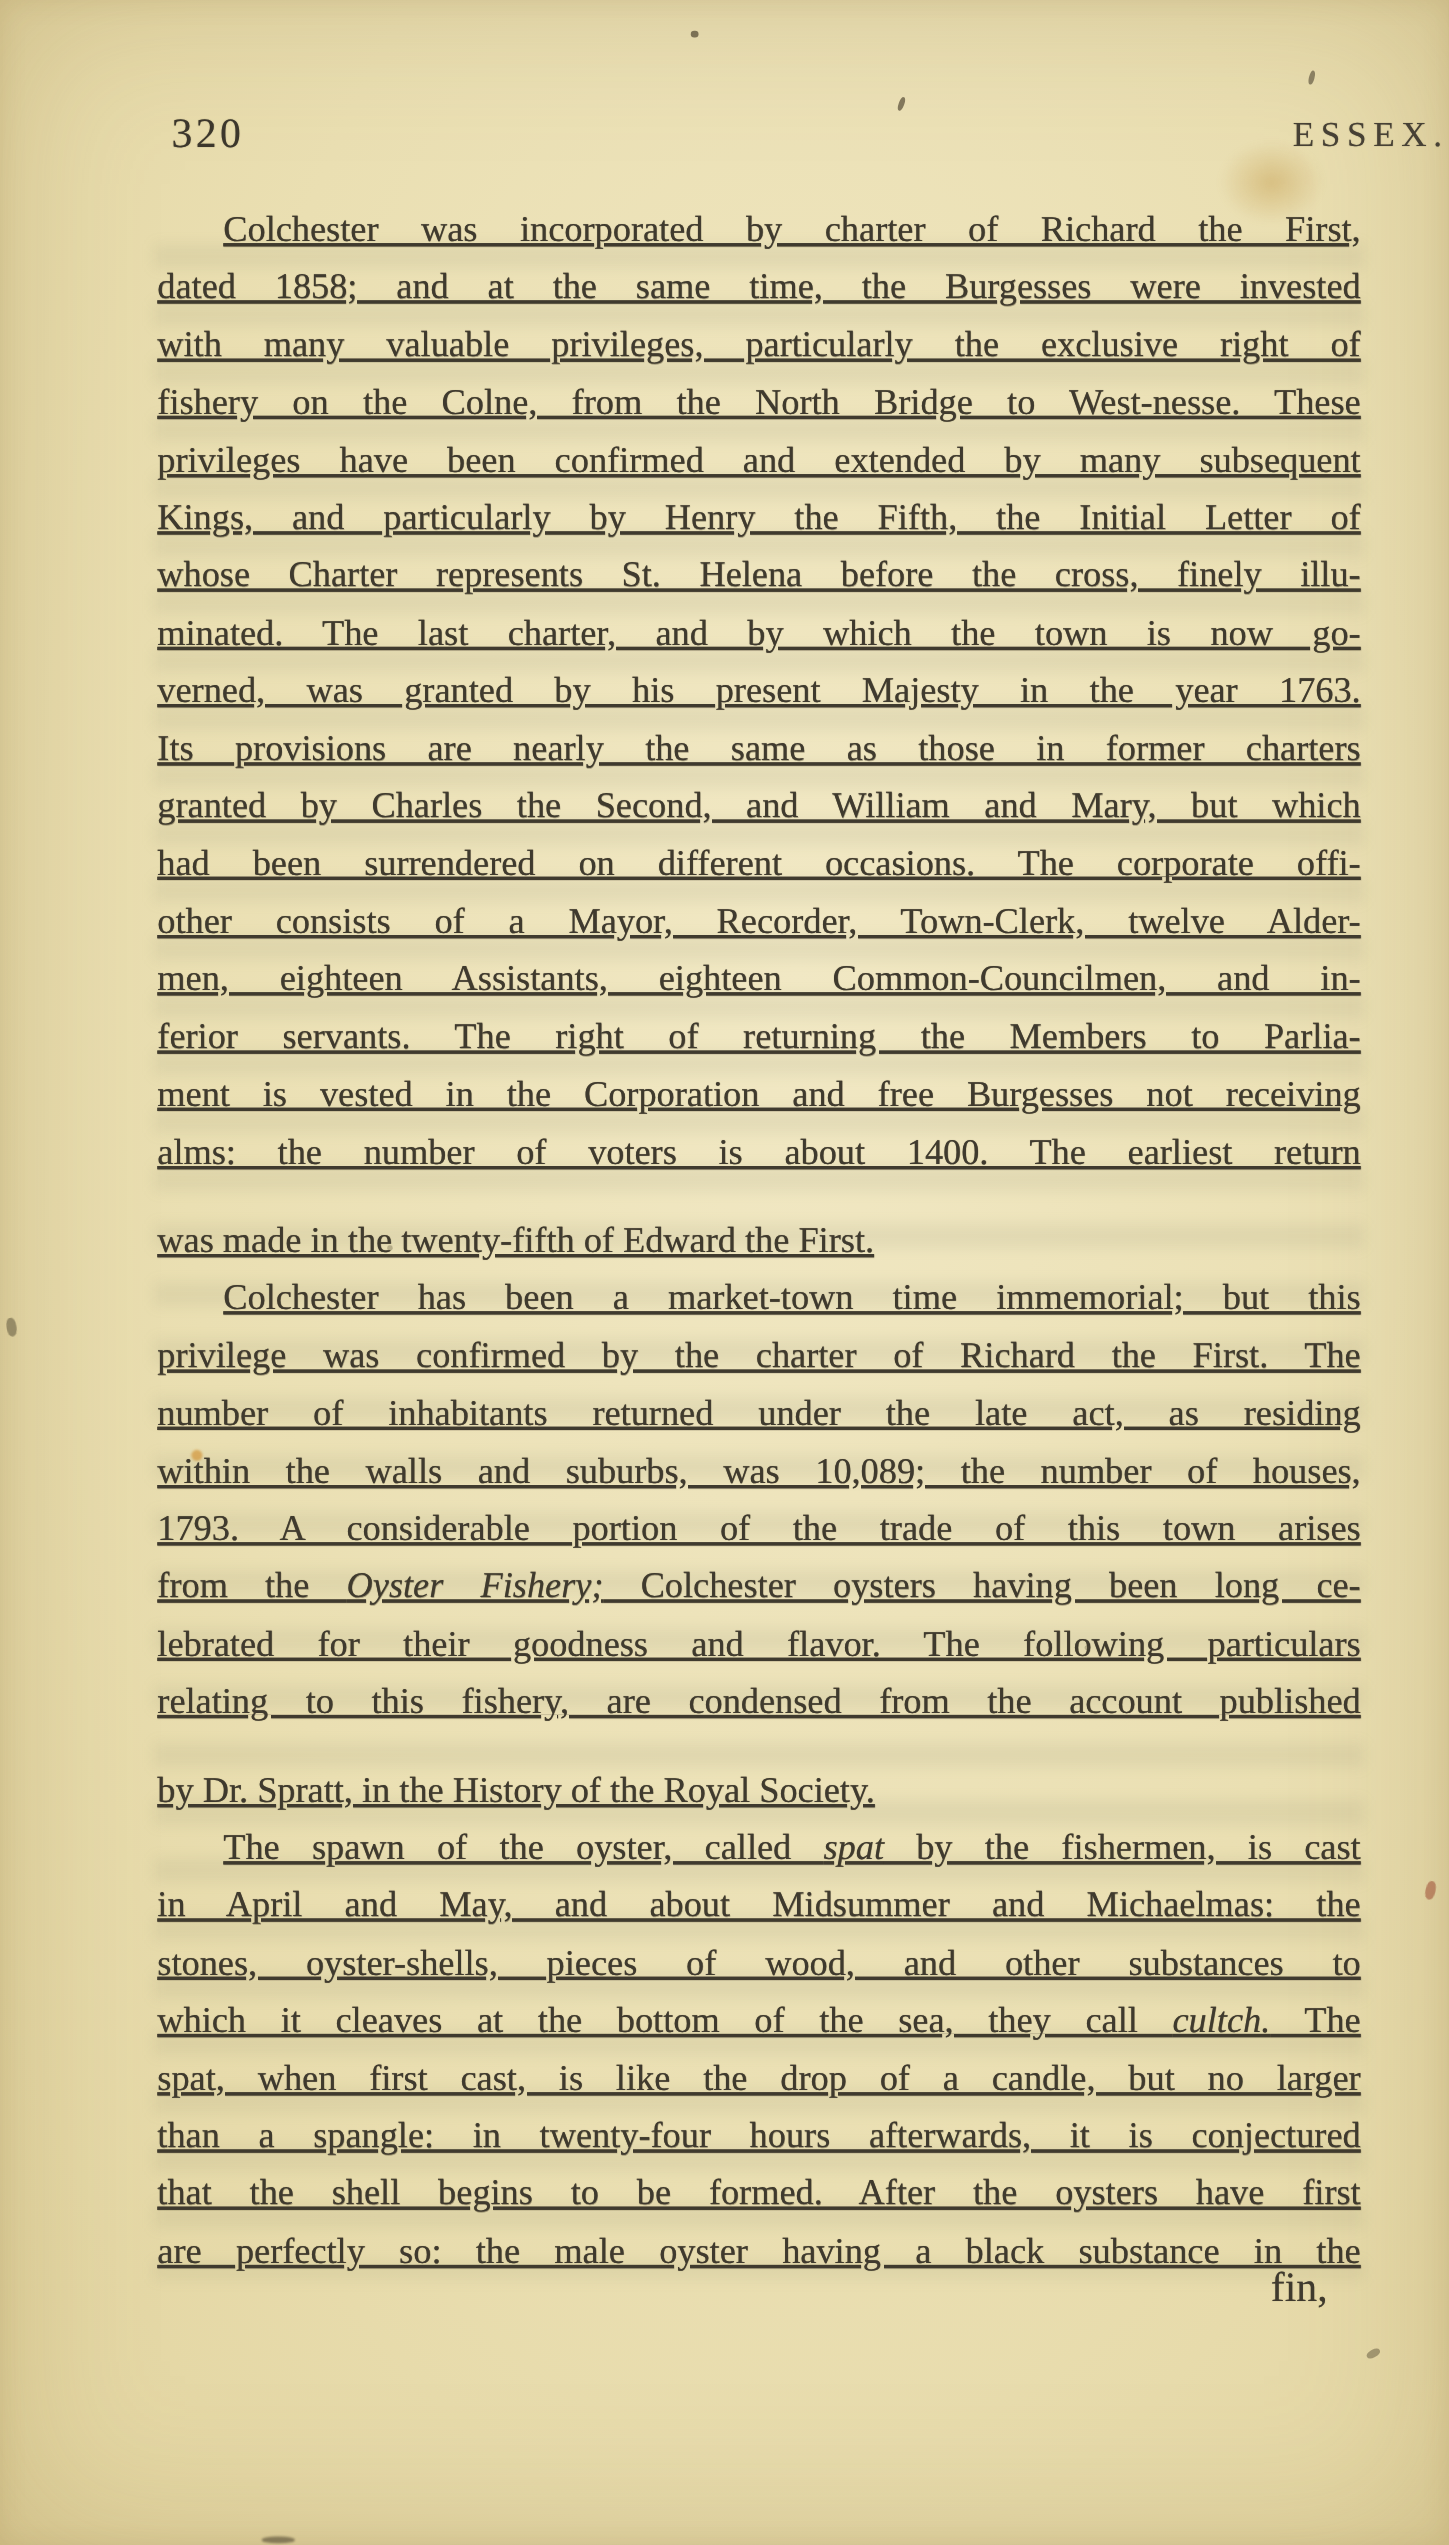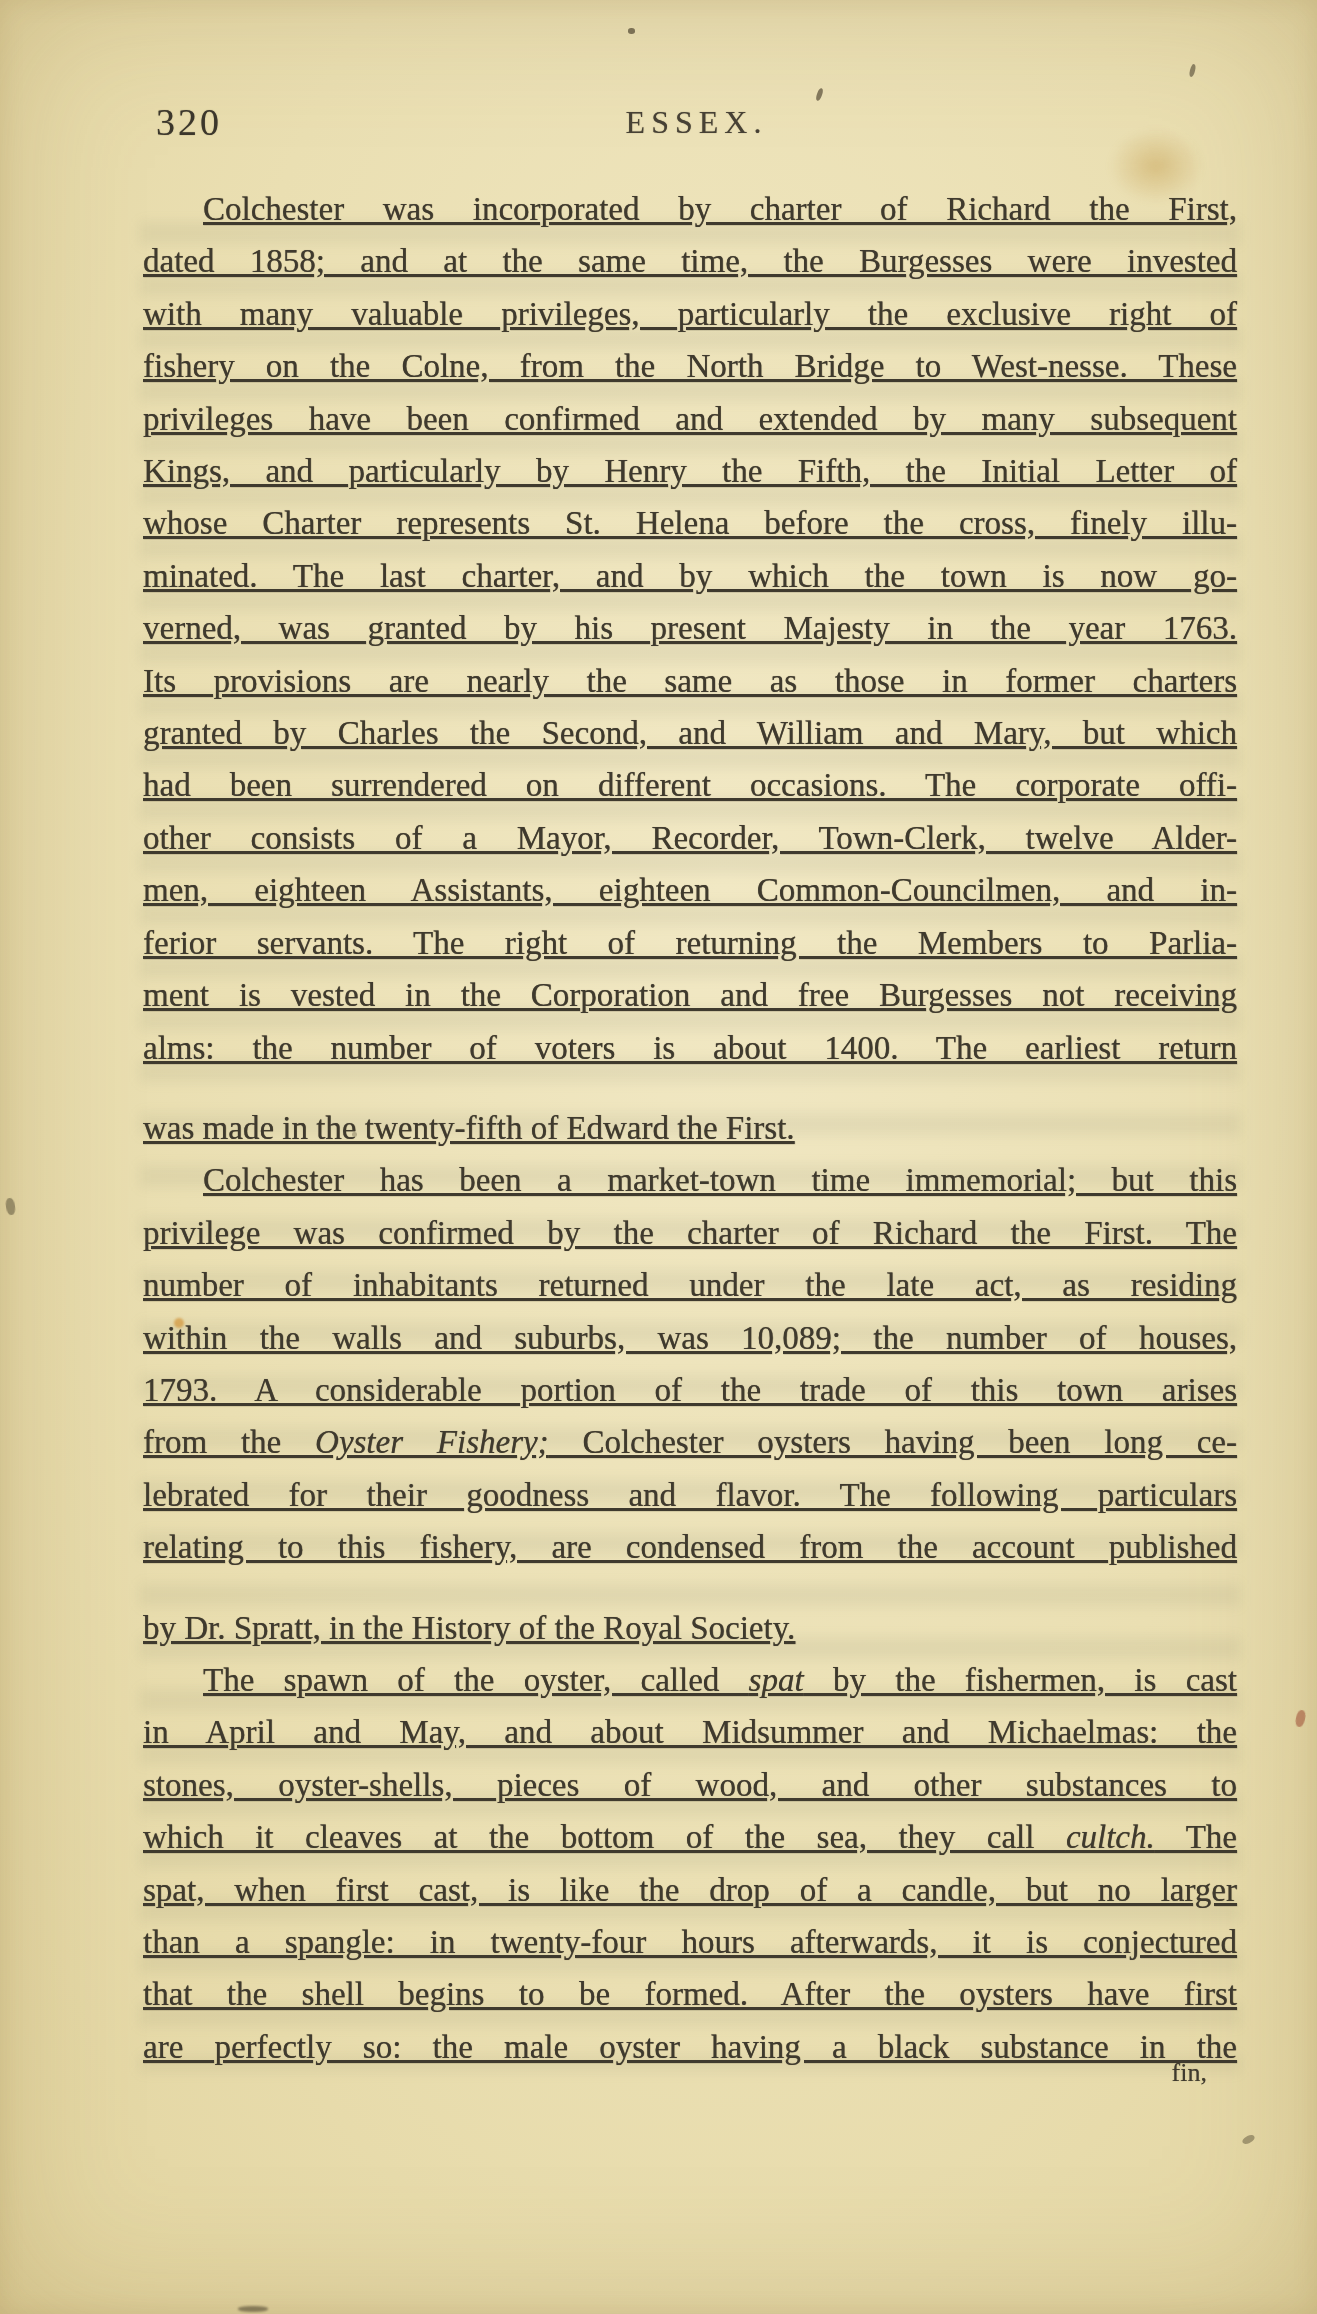--- a/index.html
+++ b/index.html
@@ -20,21 +20,21 @@
     color:#3f3a2e;
   }
   .pagenum{
     position:absolute;left:156px;top:100px;
     font-size:38px;letter-spacing:3px;
     color:#3c372c;
     text-shadow:0 0 1px rgba(60,52,32,.55);
   }
   .running-head{
     position:absolute;left:76px;right:0;top:104px;
-    text-align:center;
+    text-align:right;
     font-size:32px;letter-spacing:6px;
     color:#474135;
     text-shadow:0 0 1px rgba(60,52,32,.5);
   }
   .text-block{
     position:absolute;left:143px;top:183px;width:1094px;
     font-size:33px;line-height:52.4px;
     text-shadow:0 0 0.7px rgba(62,54,36,.6), 0.4px 0.4px 0.6px rgba(62,54,36,.35);
   }
   .para{margin:0;}
@@ -43,21 +43,21 @@
     -moz-text-align-last:justify;
     text-align-last:justify;
     white-space:normal;
     text-decoration:underline;
   }
   .line.first{padding-left:60px;}
   .line.nj{text-align-last:left;margin-top:28px;-moz-text-align-last:left;}
   .it{font-style:italic;}
   .catchword-row{
     position:absolute;right:110px;top:2058px;
-    font-size:26px;
+    font-size:38px;
     text-shadow:0 0 0.7px rgba(62,54,36,.6);
   }
   
   .ghost{
     position:absolute;left:140px;top:222px;width:1100px;height:1850px;
     background:repeating-linear-gradient(180deg, rgba(124,128,96,.10) 0 22px, rgba(124,128,96,0) 22px 52.4px);
     filter:blur(6px);
     pointer-events:none;
   }
   .stain{position:absolute;border-radius:50%;pointer-events:none;}

